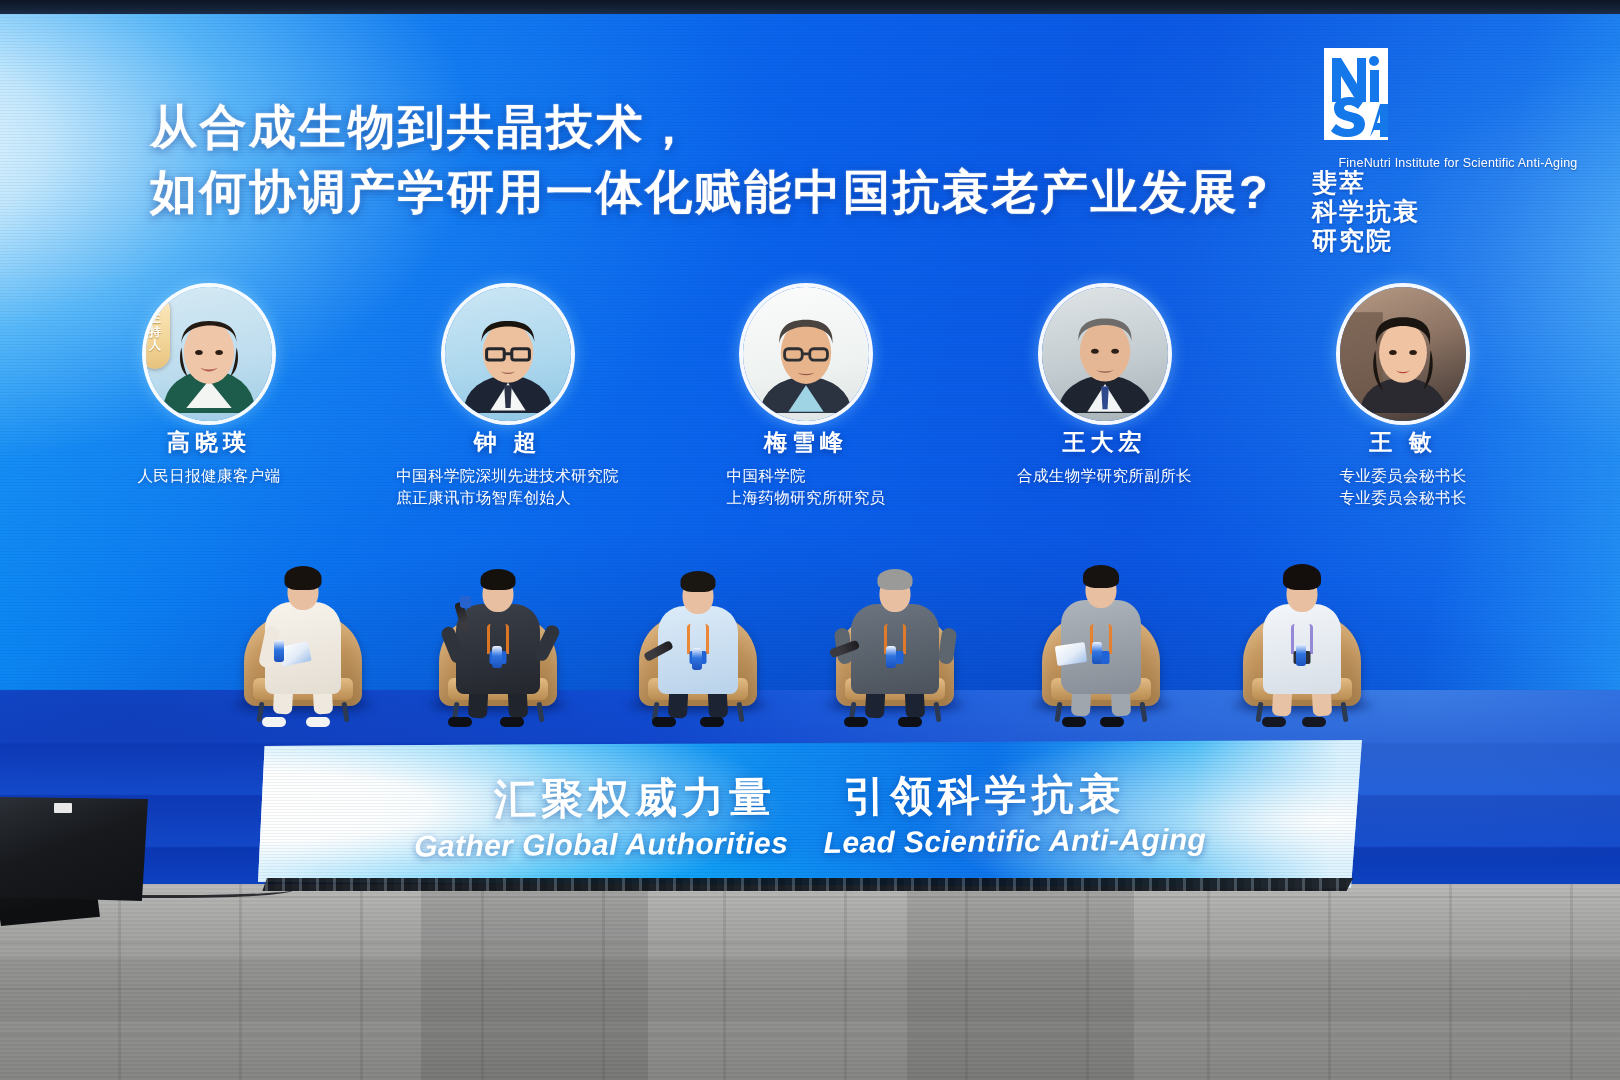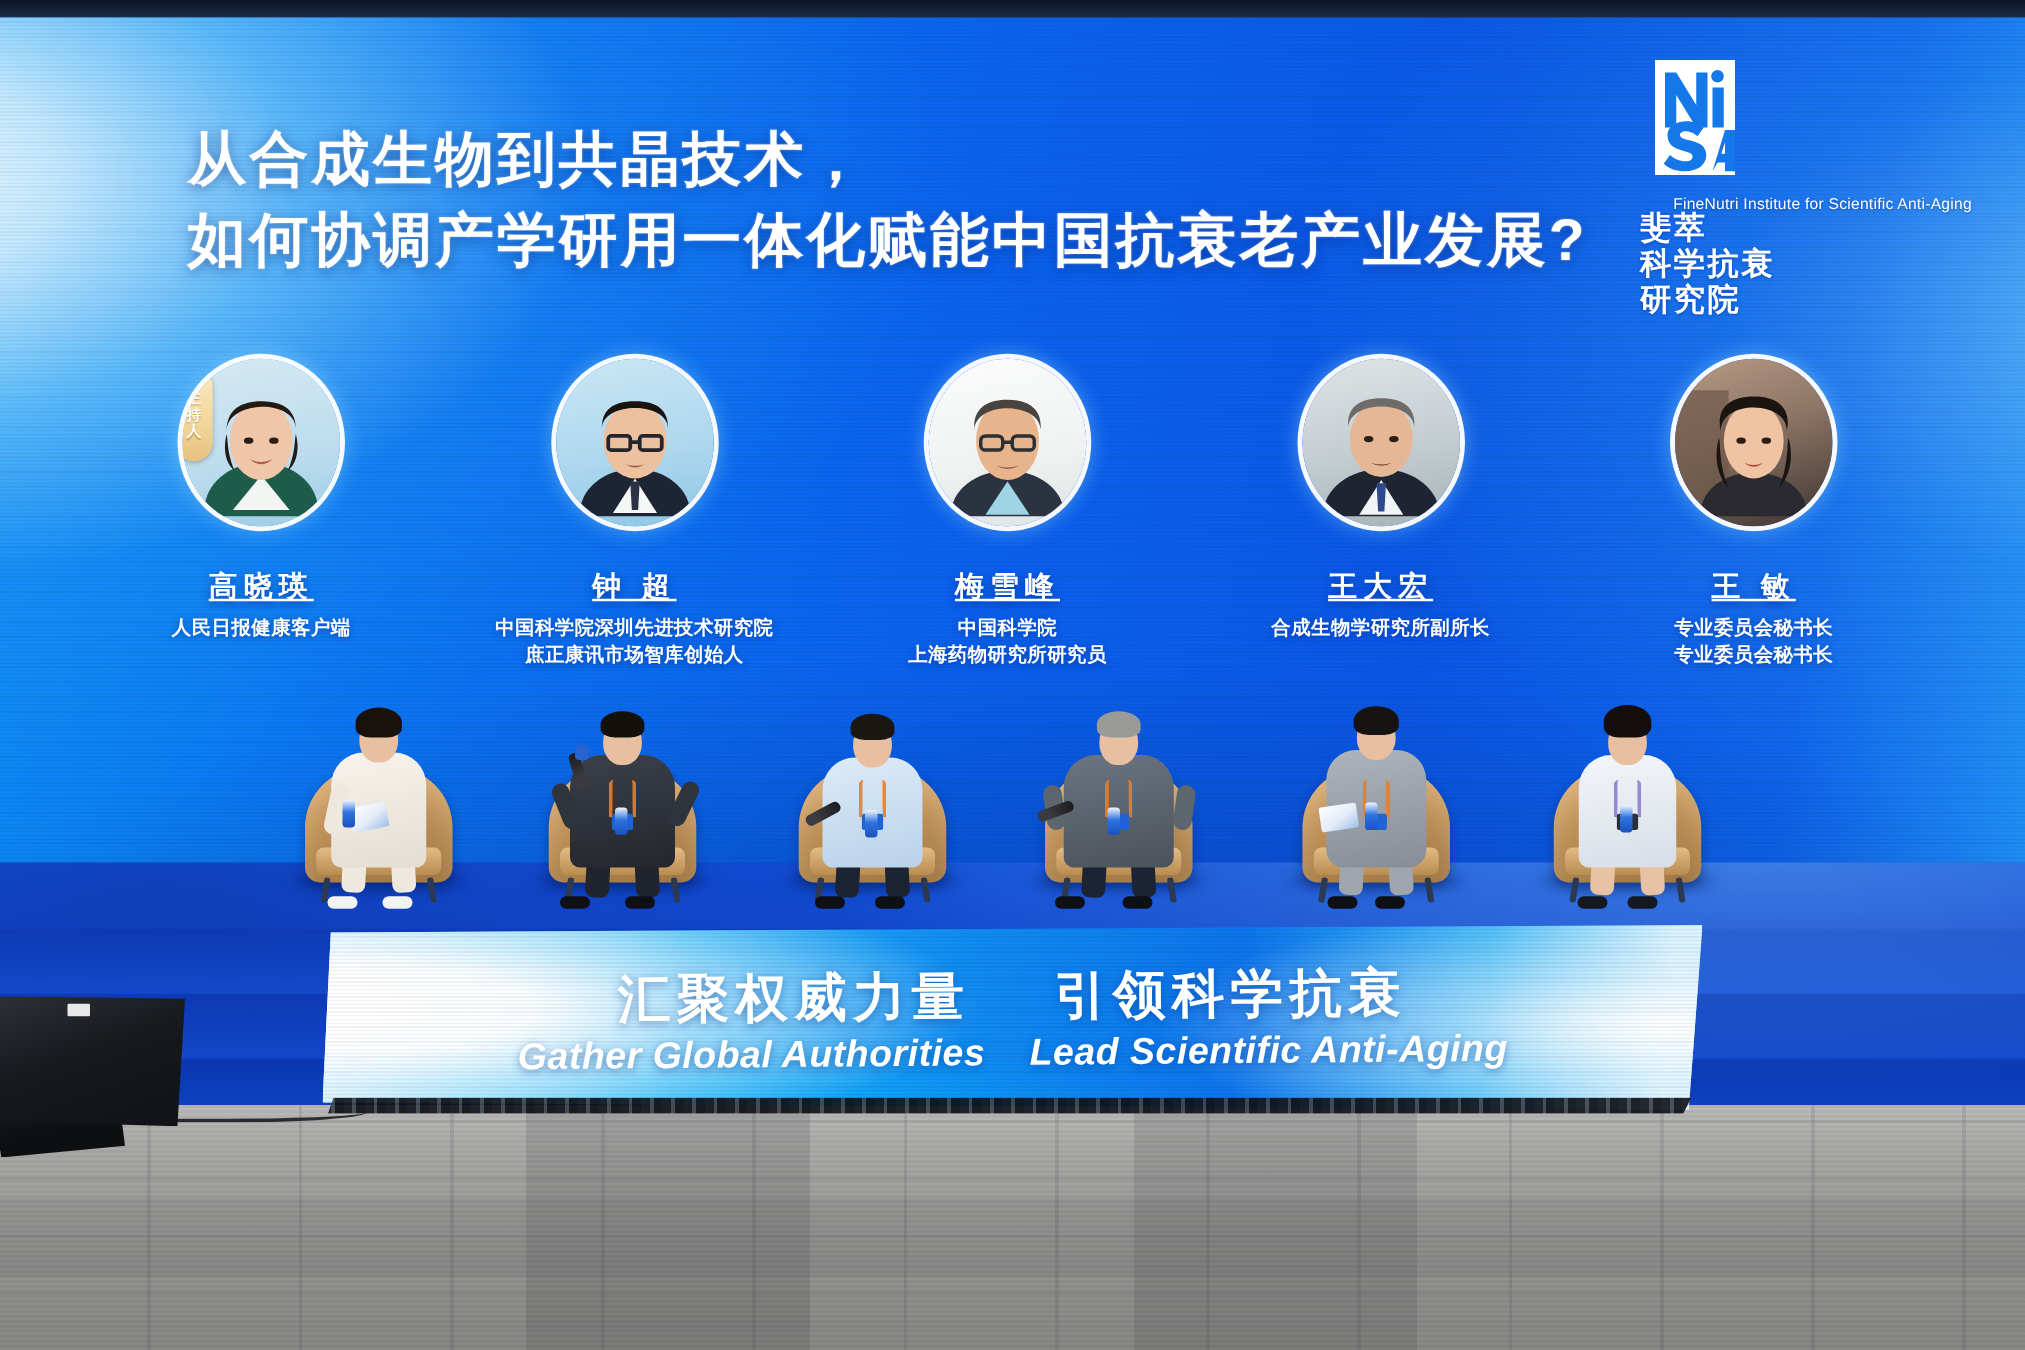--- a/index.html
+++ b/index.html
@@ -59,24 +59,24 @@
             box-shadow:0 0 16px rgba(150,220,255,.45);}
   .pf{position:absolute;inset:0;}
   .host-badge{position:absolute;left:-6px;top:8px;width:30px;height:74px;z-index:4;
      border-radius:15px;display:flex;flex-direction:column;align-items:center;
      justify-content:center;gap:1px;padding:5px 0;
      background:linear-gradient(180deg,#fbe8bf 0%,#f3d79b 55%,#e9c versus);
      background:linear-gradient(180deg,#fce9c2 0%,#f2d699 60%,#e8c27e 100%);
      box-shadow:0 1px 4px rgba(60,30,0,.35);}
   .host-badge i{font-style:normal;color:#fff;font-size:12px;font-weight:700;line-height:1.05;
      text-shadow:0 1px 1px rgba(150,100,20,.55);}
-  .sp-name{margin-top:29px;color:#ffffff;font-size:23px;font-weight:800;letter-spacing:5px;
-     white-space:nowrap;text-shadow:0 2px 7px rgba(0,40,130,.6);text-decoration:underline;}
-  .sp-org{margin-top:7px;color:#ffffff;font-size:15.5px;font-weight:700;line-height:1.42;
-     text-align:center;letter-spacing:.4px;text-shadow:0 1px 5px rgba(0,40,130,.6);}
+  .sp-name{margin-top:2px;color:#ffffff;font-size:23px;font-weight:800;letter-spacing:5px;
+     white-space:nowrap;text-shadow:0 2px 7px rgba(0,40,130,.6);}
+  .sp-org{margin-top:7px;color:#ffffff;font-size:15.5px;font-weight:400;line-height:1.42;
+     letter-spacing:.4px;text-shadow:0 1px 5px rgba(0,40,130,.6);}
 
   
   .platform{position:absolute;left:0;top:690px;width:1620px;height:200px;
     background:linear-gradient(180deg,#0f4fd8 0%,#1048cf 26%,#0b3fc4 27%,#1350d6 52%,#0c3cbd 53%,#1249cb 78%,#0a37b4 79%,#0e43c2 100%);}
   .plat-sheen{position:absolute;left:0;top:690px;width:1620px;height:200px;pointer-events:none;
     background:radial-gradient(90% 160% at 88% 0%,rgba(160,225,255,.30) 0%,rgba(0,0,0,0) 55%),
                radial-gradient(70% 140% at 8% 10%,rgba(20,40,140,.35) 0%,rgba(0,0,0,0) 60%);}
 
   
   .banner{position:absolute;left:258px;top:740px;width:1104px;height:148px;z-index:6;

